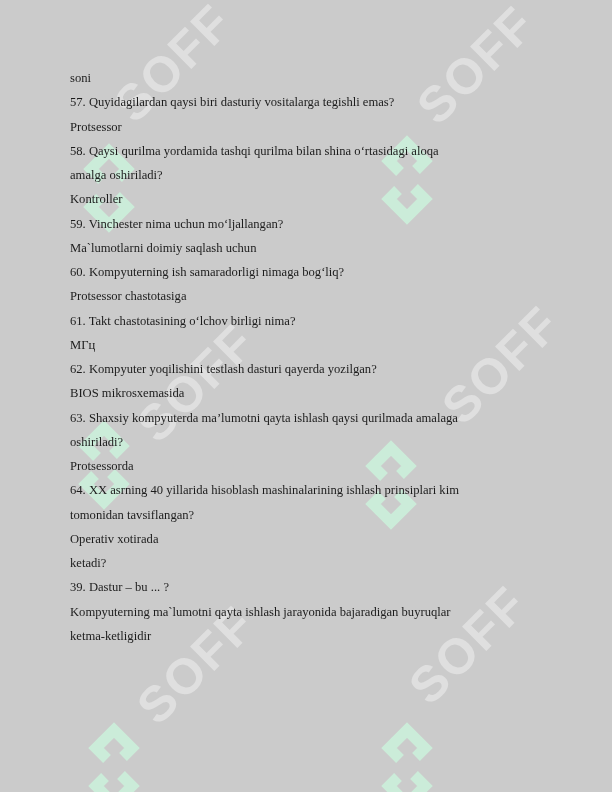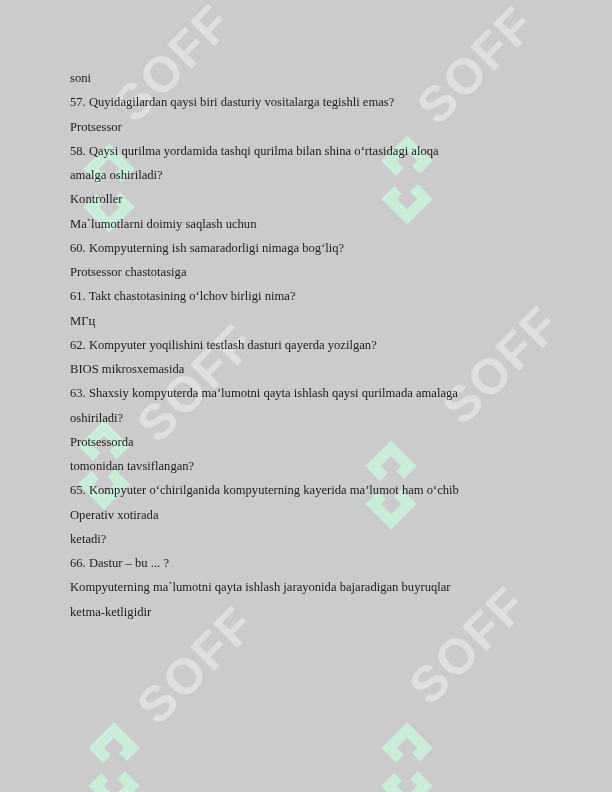--- a/index.html
+++ b/index.html
@@ -116,32 +116,33 @@
     <span class="wm-text wm-text-6">SOFF</span>
   </div>
 
   <div class="page-text">
     <div class="line">soni</div>
     <div class="line">57. Quyidagilardan qaysi biri dasturiy vositalarga tegishli emas?</div>
     <div class="line">Protsessor</div>
     <div class="line">58. Qaysi qurilma yordamida tashqi qurilma bilan shina o‘rtasidagi aloqa</div>
     <div class="line">amalga oshiriladi?</div>
     <div class="line">Kontroller</div>
+    <div class="line">59. Vinchester nima uchun mo‘ljallangan?</div>
     <div class="line">Ma`lumotlarni doimiy saqlash uchun</div>
     <div class="line">60. Kompyuterning ish samaradorligi nimaga bog‘liq?</div>
     <div class="line">Protsessor chastotasiga</div>
     <div class="line">61. Takt chastotasining o‘lchov birligi nima?</div>
     <div class="line">МГц</div>
     <div class="line">62. Kompyuter yoqilishini testlash dasturi qayerda yozilgan?</div>
     <div class="line">BIOS mikrosxemasida</div>
     <div class="line">63. Shaxsiy kompyuterda ma’lumotni qayta ishlash qaysi qurilmada amalaga</div>
     <div class="line">oshiriladi?</div>
     <div class="line">Protsessorda</div>
+    <div class="line">64. XX asrning 40 yillarida hisoblash mashinalarining ishlash prinsiplari kim</div>
     <div class="line">tomonidan tavsiflangan?</div>
-    <div class="line">65. Kompyuter o‘chirilganida kompyuterning kayerida ma’lumot ham o‘chib</div>
     <div class="line">Operativ xotirada</div>
     <div class="line">ketadi?</div>
-    <div class="line">66. Dastur – bu ... ?</div>
+    <div class="line">39. Dastur – bu ... ?</div>
     <div class="line">Kompyuterning ma`lumotni qayta ishlash jarayonida bajaradigan buyruqlar</div>
     <div class="line">ketma-ketligidir</div>
   </div>
 
 </div>
 
 </body></html>

